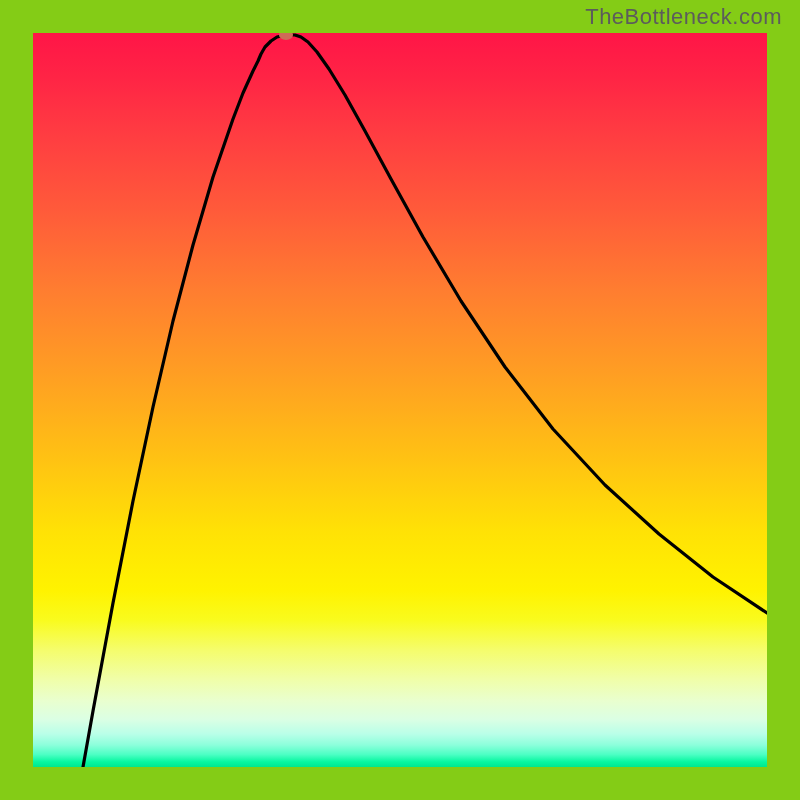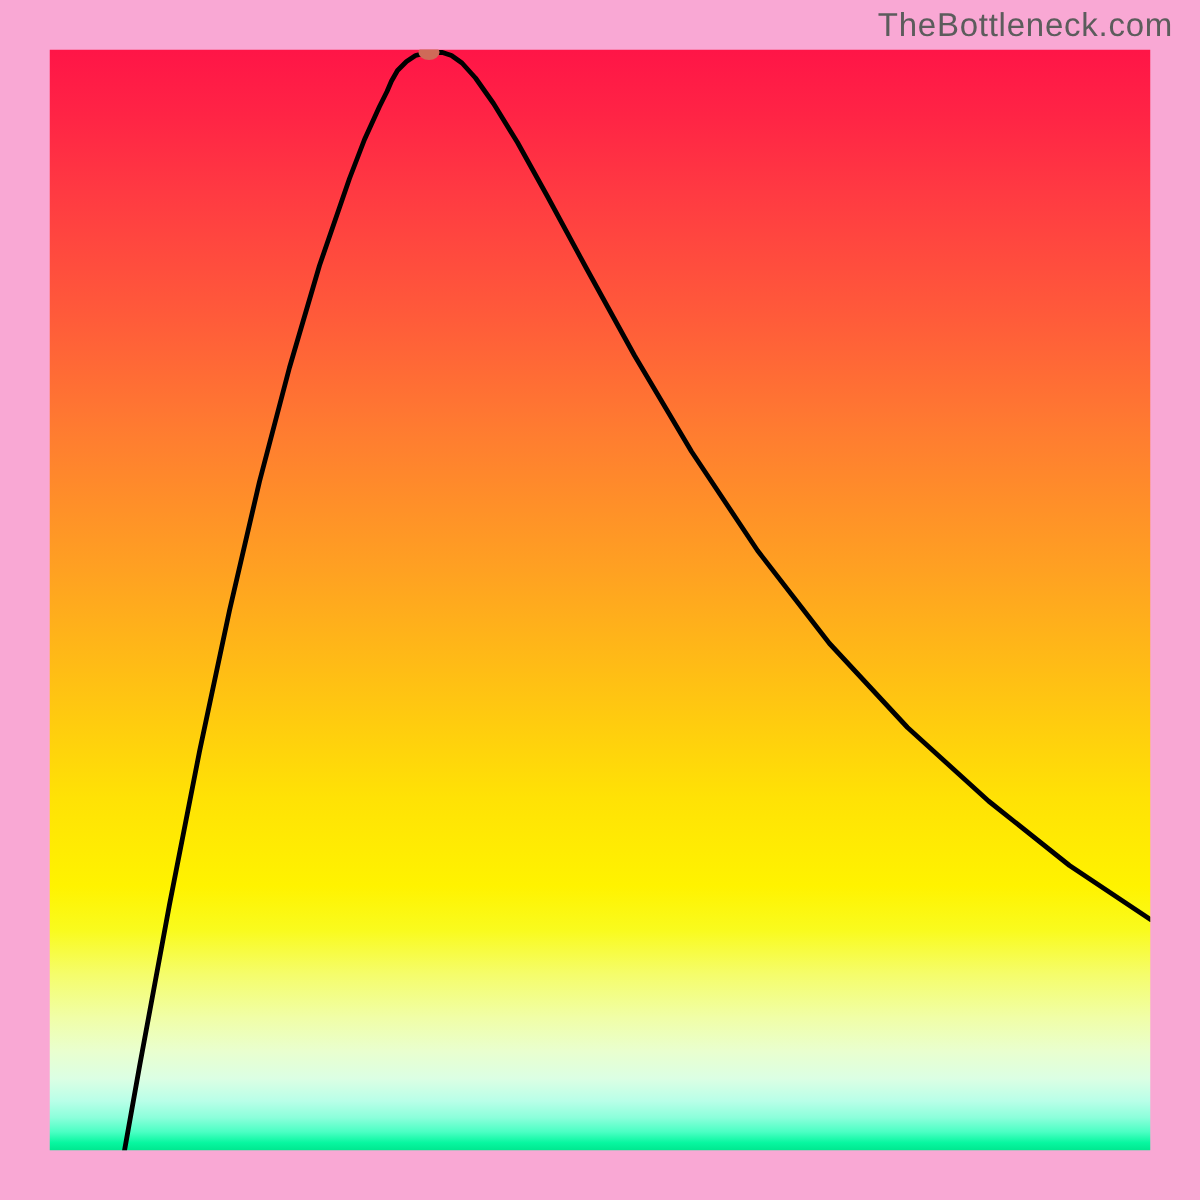--- a/index.html
+++ b/index.html
@@ -8,21 +8,21 @@
     width: 800px;
     height: 800px;
     background: #000;
     font-family: Arial, Helvetica, sans-serif;
     overflow: hidden;
   }
   .frame {
     position: relative;
     width: 800px;
     height: 800px;
-    background: #f9a8d4;
+    background: #84cc16;
     text-align: center;
   }
   .watermark {
     position: absolute;
     top: 4px;
     right: 18px;
     color: #5c5c5c;
     font-size: 22px;
     font-weight: 500;
     letter-spacing: 0.5px;

